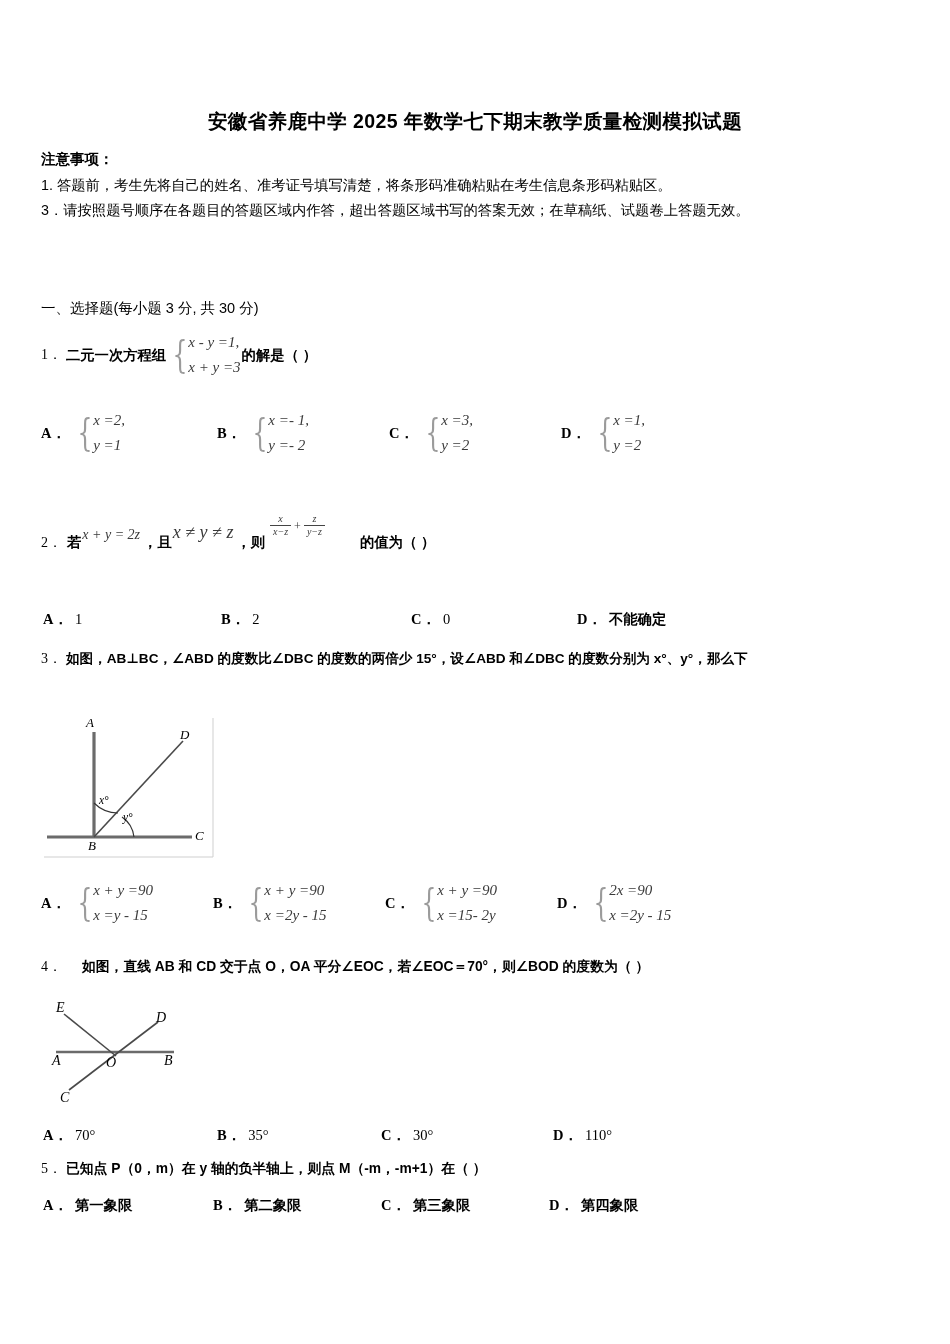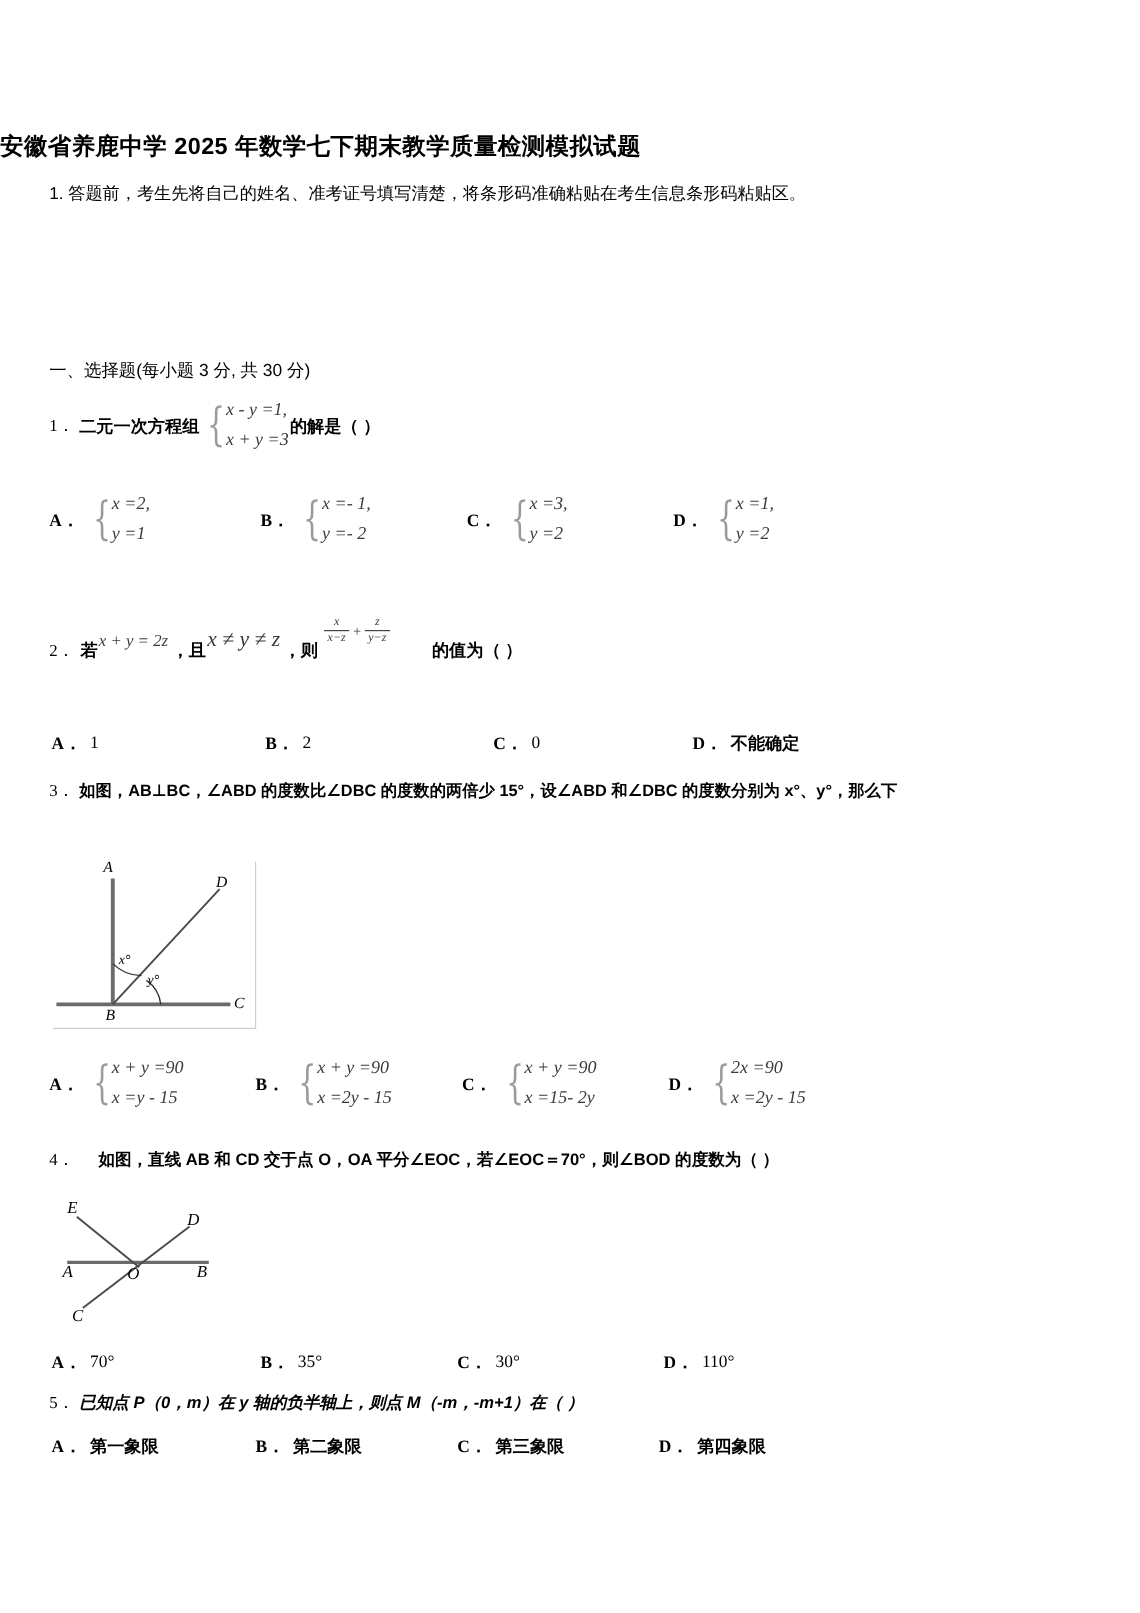--- a/index.html
+++ b/index.html
@@ -21,21 +21,21 @@
     width: 950px;
     height: 1344px;
     background: #fff;
   }
 
   
   .doc-title {
     position: absolute;
     left: 0; top: 108px;
     width: 950px;
-    text-align: left;
+    text-align: center;
     font-family: "Liberation Sans", "DejaVu Sans", sans-serif;
     font-weight: bold;
     font-size: 19.5px;
     letter-spacing: .4px;
     white-space: nowrap;
   }
 
   
   .notice {
     position: absolute;
@@ -162,21 +162,23 @@
   }
 </style>
 </head>
 <body>
 
 <div class="page">
 
   <div class="doc-title">安徽省养鹿中学 2025 年数学七下期末教学质量检测模拟试题</div>
 
   <div class="notice">
+    <div class="notice-head">注意事项：</div>
     <div class="notice-line">1.  答题前，考生先将自己的姓名、准考证号填写清楚，将条形码准确粘贴在考生信息条形码粘贴区。</div>
+    <div class="notice-line">3．请按照题号顺序在各题目的答题区域内作答，超出答题区域书写的答案无效；在草稿纸、试题卷上答题无效。</div>
   </div>
 
   <div class="section-head">一、选择题(每小题 3 分, 共 30 分)</div>
 
   <div class="q" style="left:41px; top:330px;">
     <div style="display:flex; align-items:center; white-space:nowrap;">
       <span class="q-num">1．</span>
       <span class="cn" style="margin-left:4px;">二元一次方程组</span>
       <span class="sys" style="margin-left:2px;">
         <span class="brace">{</span>
@@ -389,21 +391,21 @@
     </div>
     <div class="choice" style="left:512px;">
       <span class="ch-label">D．</span>
       <span class="ch-text">110°</span>
     </div>
   </div>
 
   <div class="q" style="left:41px; top:1160px; width:890px;">
     <div style="display:flex; white-space:nowrap; align-items:baseline;">
       <span class="q-num">5．</span>
-      <span class="cn" style="margin-left:4px; font-size:13.8px;font-style:italic;">已知点 P（0，m）在 y 轴的负半轴上，则点 M（-m，-m+1）在（  ）</span>
+      <span class="cn" style="margin-left:4px; font-size:13.8px;">已知点 P（0，m）在 y 轴的负半轴上，则点 M（-m，-m+1）在（  ）</span>
     </div>
   </div>
 
   <div class="choices" style="top:1196px; height:24px;">
     <div class="choice" style="left:2px;">
       <span class="ch-label">A．</span>
       <span class="ch-text-cn">第一象限</span>
     </div>
     <div class="choice" style="left:172px;">
       <span class="ch-label">B．</span>

